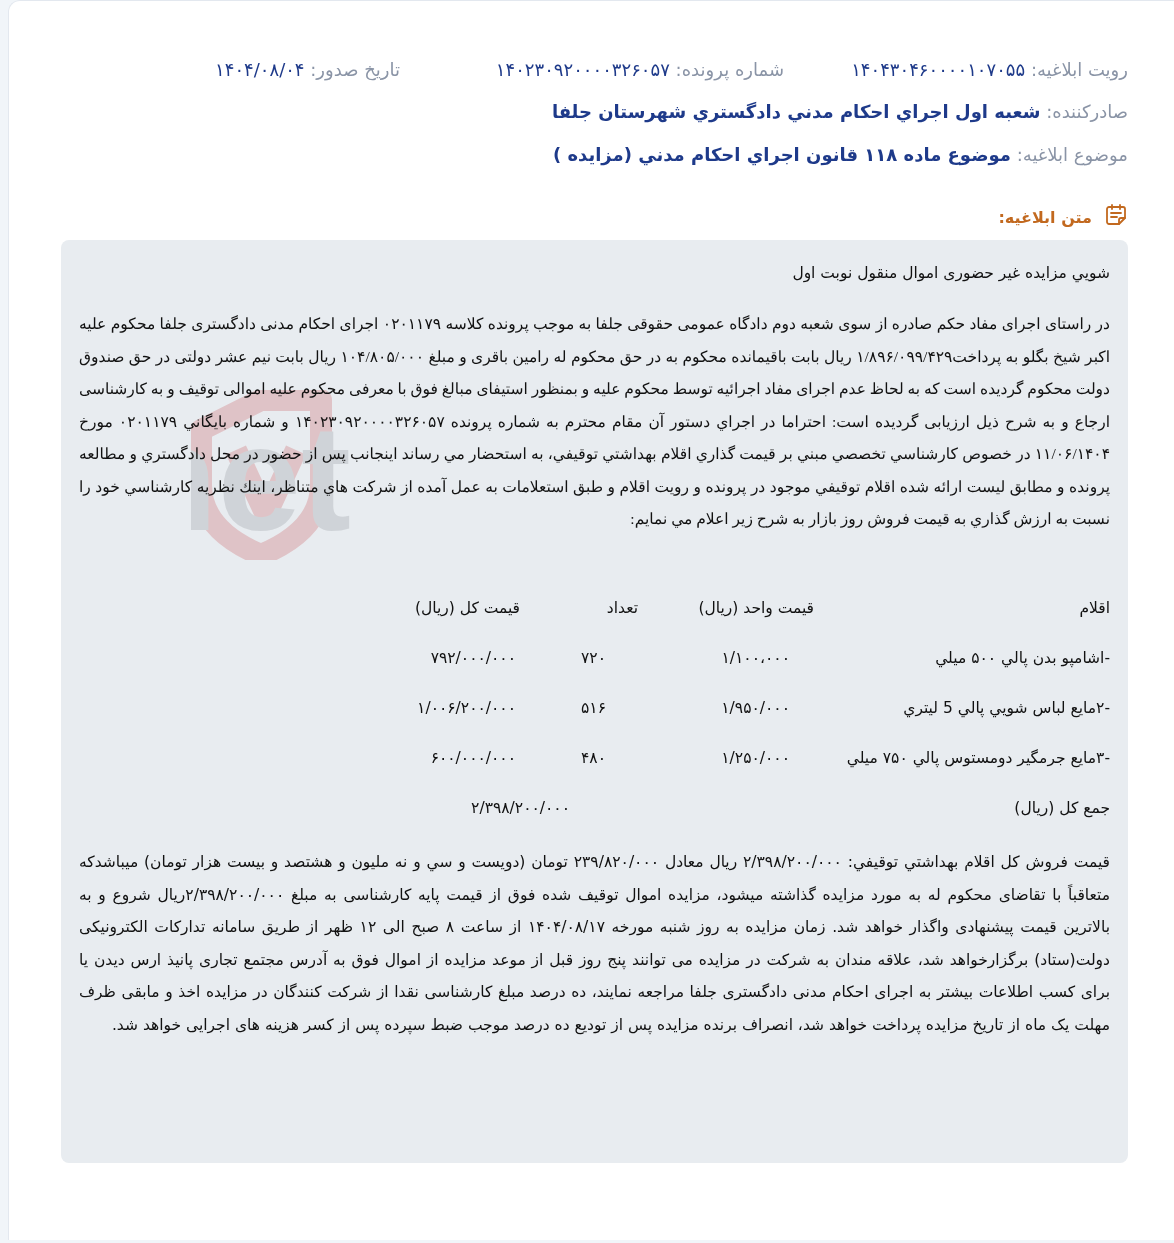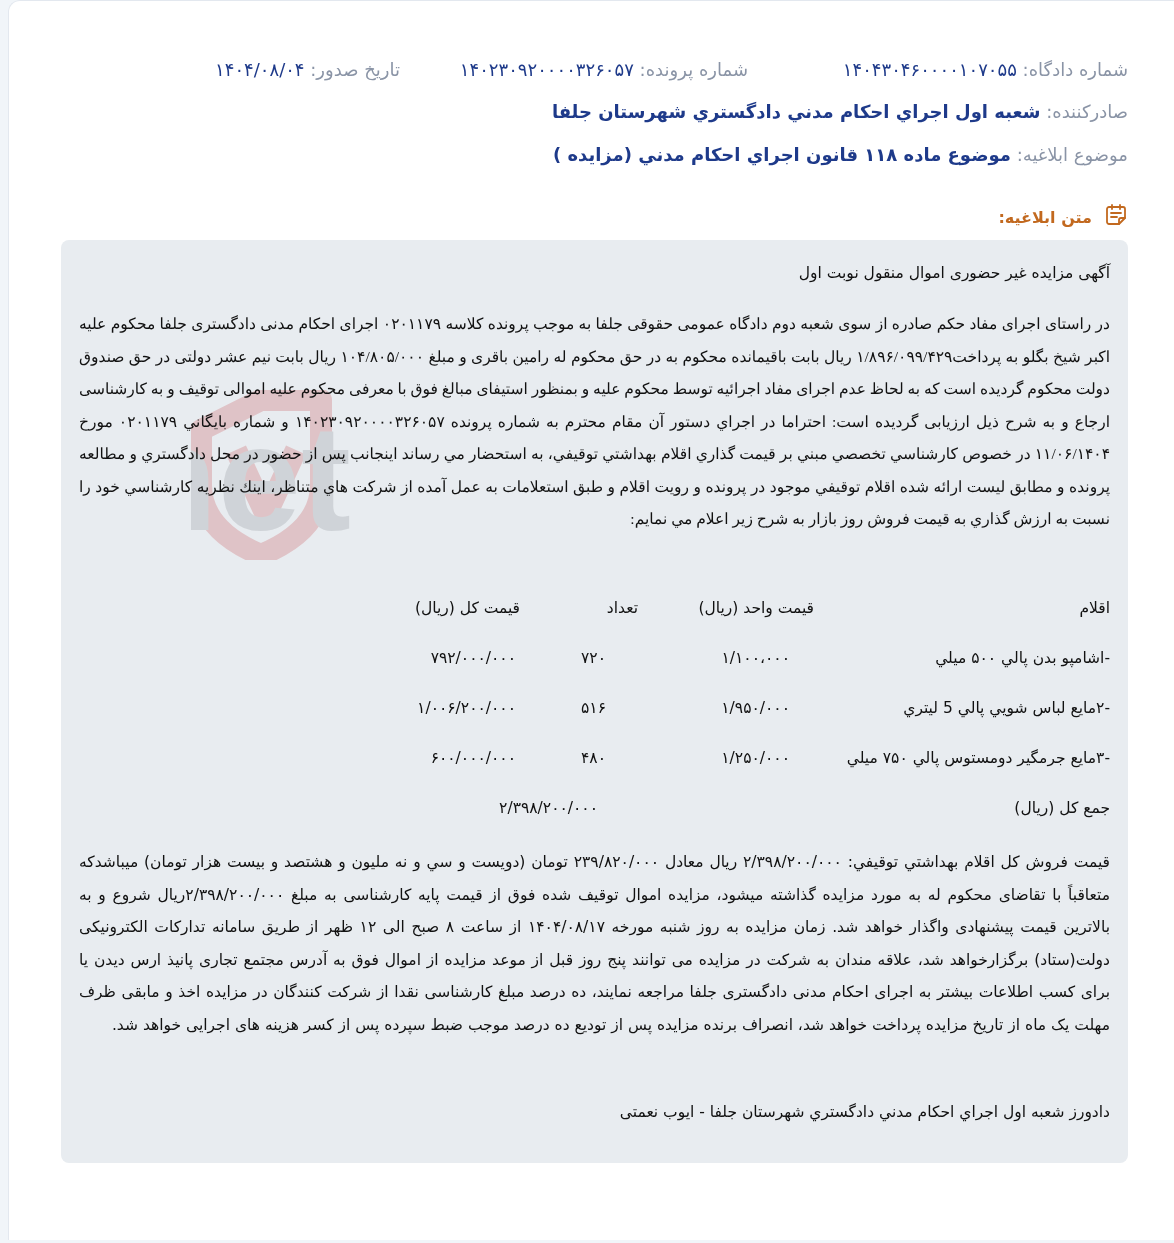--- a/index.html
+++ b/index.html
@@ -13,21 +13,21 @@
     background: #ffffff; border-top-left-radius: 12px;
     border-left: 1px solid #e3e8ef; border-top: 1px solid #e3e8ef;
     box-sizing: border-box; direction: rtl;
   }
   .meta-row { position: absolute; right: 46px; font-size: 18px; color: #8a94a6; white-space: nowrap; }
   .meta-row .v { color: #1e3a8a; font-weight: bold; }
   .meta-row .v.light { font-weight: normal; }
   .row1 { top: 58px; }
   .row1 .cell { position: absolute; top: 0; white-space: nowrap; }
   .r1c1 { right: 0; }
-  .r1c2 { right: 380px; }
+  .r1c2 { right: 344px; }
   .r1c3 { right: 728px; }
   .row2 { top: 100px; }
   .row3 { top: 143px; }
   .section-title {
     position: absolute; right: 46px; top: 202px;
     display: flex; align-items: center; gap: 12px;
     color: #c2691f; font-weight: bold; font-size: 16px;
   }
   .notice-box {
     position: absolute; left: 52px; right: 46px; top: 239px; height: 923px;
@@ -42,32 +42,32 @@
   .tbl .r { position: relative; height: 50px; }
   .tbl .c { position: absolute; top: 0; white-space: nowrap; }
   .c-item { right: 0; }
   .c-unit { right: 296px; }
   .c-qty { right: 472px; }
   .c-total { right: 590px; }
   .tbl .hdr .c-unit { right: 296px; }
   .tbl .num .c-unit { right: 320px; }
   .tbl .num .c-qty { right: 504px; }
   .tbl .num .c-total { right: 594px; text-align: center; }
-  .sum-val { right: 512px; margin-left: 48px; }
+  .sum-val { right: 540px; margin-left: 48px; }
   .p-price { top: 606px; }
   .p-sign { top: 856px; }
 </style>
 </head>
 <body>
 
 <div class="card">
 
   <div class="meta-row row1" style="left:0;">
     <span class="cell r1c1">
-      <span>شماره دادگاه:</span>
+      <span>رويت ابلاغيه:</span>
       <span class="v light">۱۴۰۴۳۰۴۶۰۰۰۰۱۰۷۰۵۵</span>
     </span>
     <span class="cell r1c2">
       <span>شماره پرونده:</span>
       <span class="v light">۱۴۰۲۳۰۹۲۰۰۰۰۳۲۶۰۵۷</span>
     </span>
     <span class="cell r1c3">
       <span>تاريخ صدور:</span>
       <span class="v light">۱۴۰۴/۰۸/۰۴</span>
     </span>
@@ -100,21 +100,21 @@
     <div class="watermark">
       <svg width="760" height="170" viewBox="0 0 760 170">
         <g fill="none" stroke="#d9a3a6" stroke-width="22" stroke-linejoin="round">
           <path d="M70 10 L130 10 L130 95 Q130 140 70 165 Q10 140 10 95 L10 40 Z"></path>
           <path d="M45 60 L75 125 L105 60"></path>
         </g>
         <text x="160" y="140" font-family="Liberation Sans, sans-serif" font-weight="bold" font-size="150" fill="#bcc0c5">AriaTender.net</text>
       </svg>
     </div>
 
-    <div class="p p-heading">آگهی مزایده غیر حضوری اموال منقول نوبت اول</div>
+    <div class="p p-heading">شويي مزایده غیر حضوری اموال منقول نوبت اول</div>
 
     <div class="p p-body">در راستای اجرای مفاد حکم صادره از سوی شعبه دوم دادگاه عمومی حقوقی جلفا به موجب پرونده کلاسه ۰۲۰۱۱۷۹  اجرای احکام مدنی دادگستری جلفا محکوم علیه اکبر شیخ بگلو به پرداخت۱/۸۹۶/۰۹۹/۴۲۹ ریال بابت باقیمانده محکوم به در حق محکوم له رامین باقری و مبلغ ۱۰۴/۸۰۵/۰۰۰ ریال بابت نیم عشر دولتی در حق صندوق دولت محکوم گردیده است که به لحاظ عدم اجرای مفاد اجرائیه توسط محکوم علیه و بمنظور استیفای مبالغ فوق با معرفی محکوم علیه اموالی توقیف و به کارشناسی ارجاع و به شرح ذیل ارزیابی گردیده است: احتراما در اجراي دستور آن مقام محترم به شماره پرونده ۱۴۰۲۳۰۹۲۰۰۰۰۳۲۶۰۵۷ و شماره بايگاني ۰۲۰۱۱۷۹ مورخ ۱۱/۰۶/۱۴۰۴ در خصوص كارشناسي تخصصي مبني بر قيمت گذاري اقلام بهداشتي توقيفي، به استحضار مي رساند اينجانب پس از حضور در محل دادگستري و مطالعه پرونده و مطابق ليست ارائه شده اقلام توقيفي موجود در پرونده و رويت اقلام و طبق استعلامات به عمل آمده از شركت هاي متناظر،  اينك نظريه كارشناسي خود را نسبت به ارزش گذاري به قيمت فروش روز بازار به شرح زير اعلام مي نمايم:</div>
 
     <div class="tbl">
       <div class="r hdr">
         <span class="c c-item">اقلام</span>
         <span class="c c-unit">قيمت واحد (ريال)</span>
         <span class="c c-qty">تعداد</span>
         <span class="c c-total">قيمت كل (ريال)</span>
       </div>
@@ -137,15 +137,14 @@
         <span class="c c-total">۶۰۰/۰۰۰/۰۰۰</span>
       </div>
       <div class="r">
         <span class="c c-item">جمع كل (ريال)</span>
         <span class="c sum-val">۲/۳۹۸/۲۰۰/۰۰۰</span>
       </div>
     </div>
 
     <div class="p p-price">قيمت فروش كل اقلام بهداشتي توقيفي: ۲/۳۹۸/۲۰۰/۰۰۰ ريال معادل ۲۳۹/۸۲۰/۰۰۰ تومان (دويست و سي و نه مليون و هشتصد و بيست هزار تومان) میباشدکه متعاقباً با تقاضای محکوم له به مورد مزایده گذاشته میشود، مزایده اموال توقیف شده فوق از قیمت پایه کارشناسی به مبلغ ۲/۳۹۸/۲۰۰/۰۰۰ریال شروع و به بالاترین قیمت پیشنهادی واگذار خواهد شد. زمان مزایده به روز شنبه مورخه  ۱۴۰۴/۰۸/۱۷ از ساعت ۸ صبح الی ۱۲ ظهر از طریق سامانه تدارکات الکترونیکی دولت(ستاد) برگزارخواهد شد، علاقه مندان به شرکت در مزایده می توانند پنج روز قبل از موعد مزایده از اموال فوق به آدرس مجتمع تجاری پانیذ ارس دیدن یا برای کسب اطلاعات بیشتر به اجرای احکام مدنی دادگستری جلفا مراجعه نمایند، ده درصد مبلغ کارشناسی نقدا از شرکت کنندگان در مزایده اخذ و مابقی ظرف مهلت یک ماه از تاریخ مزایده پرداخت خواهد شد، انصراف برنده مزایده پس از تودیع ده درصد موجب ضبط سپرده پس از کسر هزینه های اجرایی خواهد شد.</div>
 
-    <div class="p p-sign">دادورز شعبه اول اجراي احكام مدني دادگستري شهرستان جلفا - ايوب نعمتی</div>
   </div>
 </div>
 
 </body></html>

